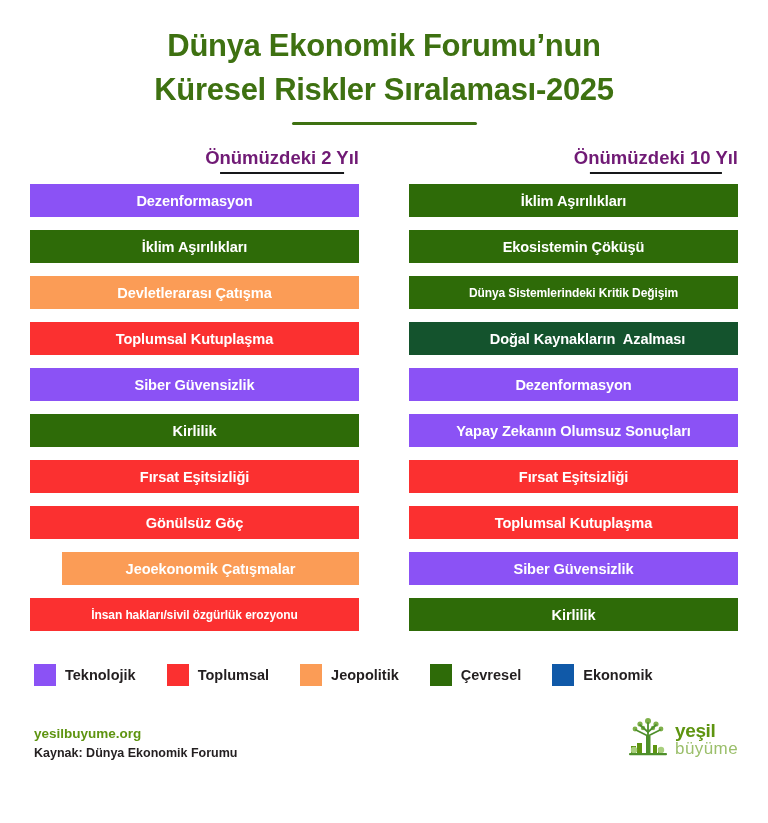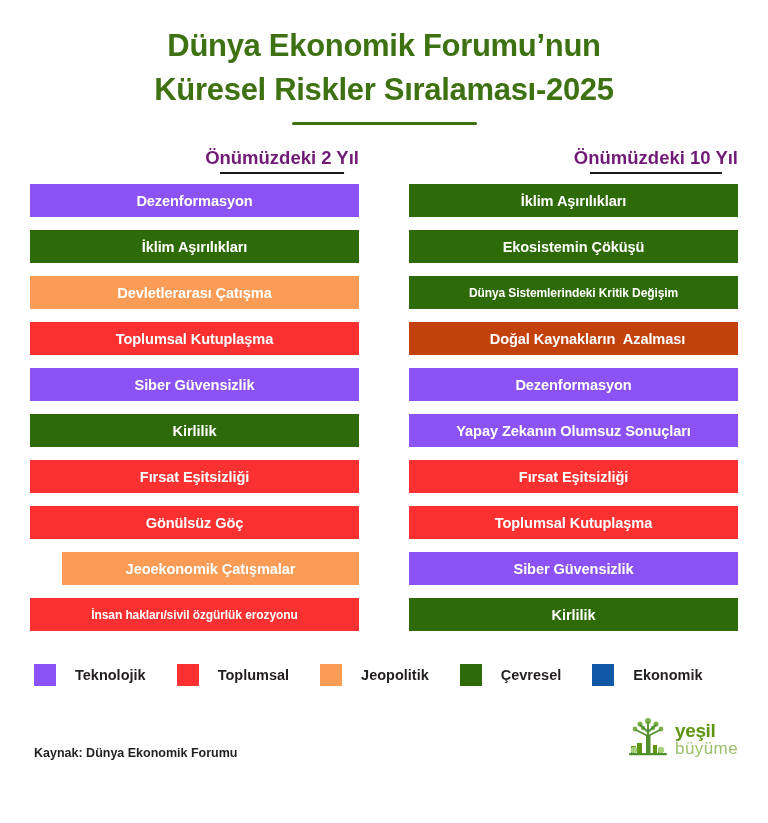--- a/index.html
+++ b/index.html
@@ -90,21 +90,21 @@
   .legend {
     display: flex;
     align-items: center;
     padding: 0 34px;
     margin-top: 25px;
     gap: 31px;
   }
   .legend-item {
     display: flex;
     align-items: center;
-    gap: 19px;
+    gap: 9px;
   }
   .legend-swatch {
     width: 22px;
     height: 22px;
   }
   .legend-label {
     font-size: 14.5px;
     font-weight: bold;
     color: #231F20;
   }
@@ -180,21 +180,21 @@
   </div>
 
   <div class="column">
     <div style="text-align:center;">
       <div class="col-header">Önümüzdeki 10 Yıl</div>
     </div>
     <div class="bars">
       <div class="bar" style="background-color: rgb(46, 107, 8);">İklim Aşırılıkları</div>
       <div class="bar" style="background-color: rgb(46, 107, 8);">Ekosistemin Çöküşü</div>
       <div class="bar small" style="background-color: rgb(46, 107, 8);">Dünya Sistemlerindeki Kritik Değişim</div>
-      <div class="bar" style="background-color: #c2410c; padding-left: 32px;">Doğal Kaynakların  Azalması</div>
+      <div class="bar" style="background-color: #14532d; padding-left: 32px;">Doğal Kaynakların  Azalması</div>
       <div class="bar" style="background-color: rgb(139, 82, 245);">Dezenformasyon</div>
       <div class="bar" style="background-color: rgb(139, 82, 245);">Yapay Zekanın Olumsuz Sonuçları</div>
       <div class="bar" style="background-color: rgb(251, 48, 48);">Fırsat Eşitsizliği</div>
       <div class="bar" style="background-color: rgb(251, 48, 48);">Toplumsal Kutuplaşma</div>
       <div class="bar" style="background-color: rgb(139, 82, 245);">Siber Güvensizlik</div>
       <div class="bar" style="background-color: rgb(46, 107, 8);">Kirlilik</div>
     </div>
   </div>
 
 </div>
@@ -217,20 +217,21 @@
     <span class="legend-label">Çevresel</span>
   </div>
   <div class="legend-item">
     <span class="legend-swatch" style="background-color: rgb(16, 89, 168);"></span>
     <span class="legend-label">Ekonomik</span>
   </div>
 </div>
 
 <div class="footer">
   <div class="footer-text">
+    <div class="footer-site">yesilbuyume.org</div>
     <div class="footer-source">Kaynak: Dünya Ekonomik Forumu</div>
   </div>
 
   <div class="logo">
     <span>
       <svg width="46" height="42" viewBox="0 0 46 42" aria-hidden="true">
 
         <g fill="#7FB04A">
           <circle cx="23" cy="5" r="3"></circle>
           <circle cx="15" cy="8" r="2.6"></circle>

